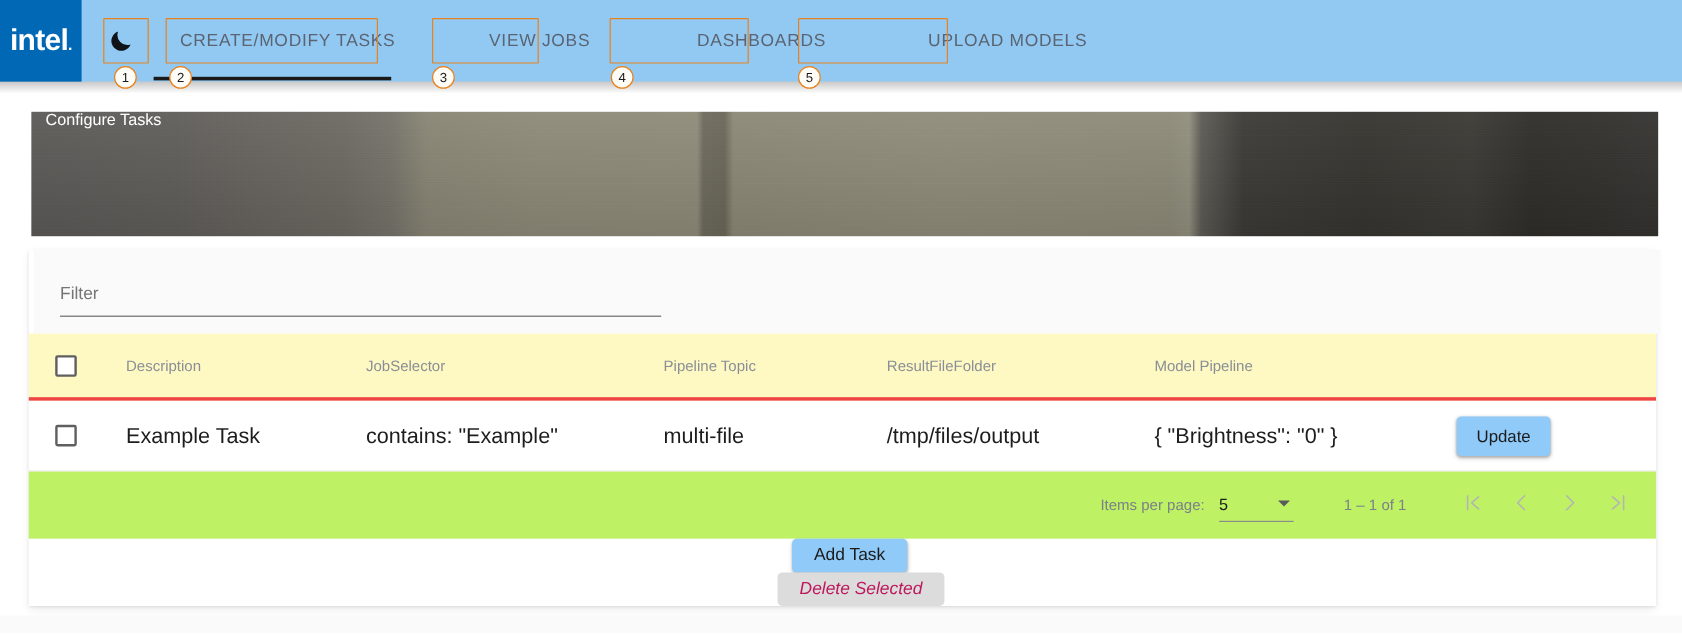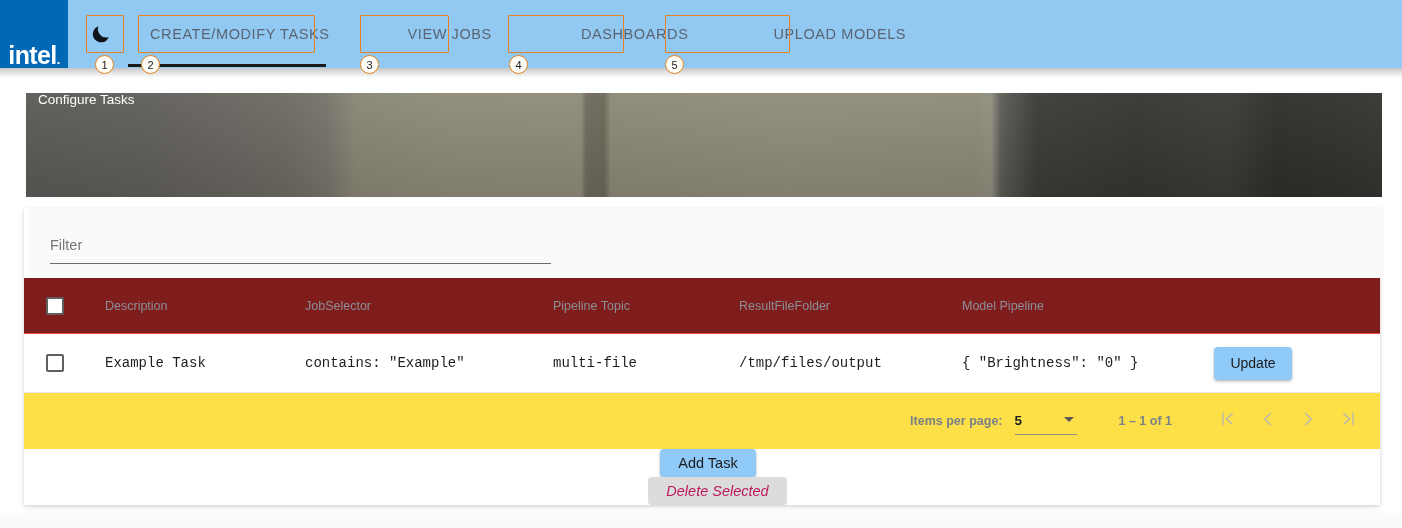--- a/index.html
+++ b/index.html
@@ -32,21 +32,21 @@
     width: 1402px;
     height: 10px;
     background: linear-gradient(to bottom, rgba(0,0,0,0.22), rgba(0,0,0,0.0));
     pointer-events: none;
   }
   #intel-logo {
     width: 68px;
     height: 68px;
     background: #0068b5;
     display: flex;
-    align-items: flex-end;
+    align-items: center;
     justify-content: center;
     flex: 0 0 auto;
   }
   #intel-logo .wordmark {
     color: #ffffff;
     font-size: 25px;
     font-weight: 700;
     letter-spacing: -0.6px;
     line-height: 1;
     font-family: "Liberation Sans", sans-serif;
@@ -227,22 +227,22 @@
   }
   .row {
     display: flex;
     align-items: center;
     box-sizing: border-box;
     padding-left: 22px;
     padding-right: 18px;
   }
   #header-row {
     height: 56px;
-    border-bottom: 1px solid #ef4444;
-    background: #7f1d1d;
+    border-bottom: 3px solid #ef4444;
+    background: #fef9c3;
   }
   #data-row {
     height: 59px;
     border-bottom: 1px solid #e8e8e8;
     background: #ffffff;
   }
   .c-check  { width: 59px; flex: 0 0 59px; }
   .c-desc   { width: 200px; flex: 0 0 200px; }
   .c-job    { width: 248px; flex: 0 0 248px; }
   .c-topic  { width: 186px; flex: 0 0 186px; }
@@ -250,22 +250,22 @@
   .c-model  { width: 252px; flex: 0 0 252px; }
   .c-action { flex: 1 1 auto; }
 
   .th {
     color: #8a8f97;
     font-size: 12.5px;
     font-family: "Liberation Sans", sans-serif;
   }
   .td {
     color: #1d1d1d;
-    font-size: 14px;
-    font-family: Liberation Mono, monospace;
+    font-size: 18px;
+    font-family: Liberation Sans, sans-serif;
   }
   .checkbox {
     width: 18px;
     height: 18px;
     border: 2px solid #5f5f5f;
     border-radius: 2px;
     box-sizing: border-box;
     background: #fff;
     cursor: pointer;
     display: block;
@@ -288,22 +288,21 @@
     position: absolute;
     left: 0;
     top: 185px;
     width: 1356px;
     height: 56px;
     display: flex;
     align-items: center;
     justify-content: flex-end;
     padding-right: 12px;
     box-sizing: border-box;
-    background: #fde047;
-    font-weight: bold;
+    background: #bef264;
   }
   #ipp-label {
     color: #7b8089;
     font-size: 12.5px;
     font-family: "Liberation Sans", sans-serif;
     margin-right: 12px;
   }
   #ipp-select {
     position: relative;
     width: 62px;

